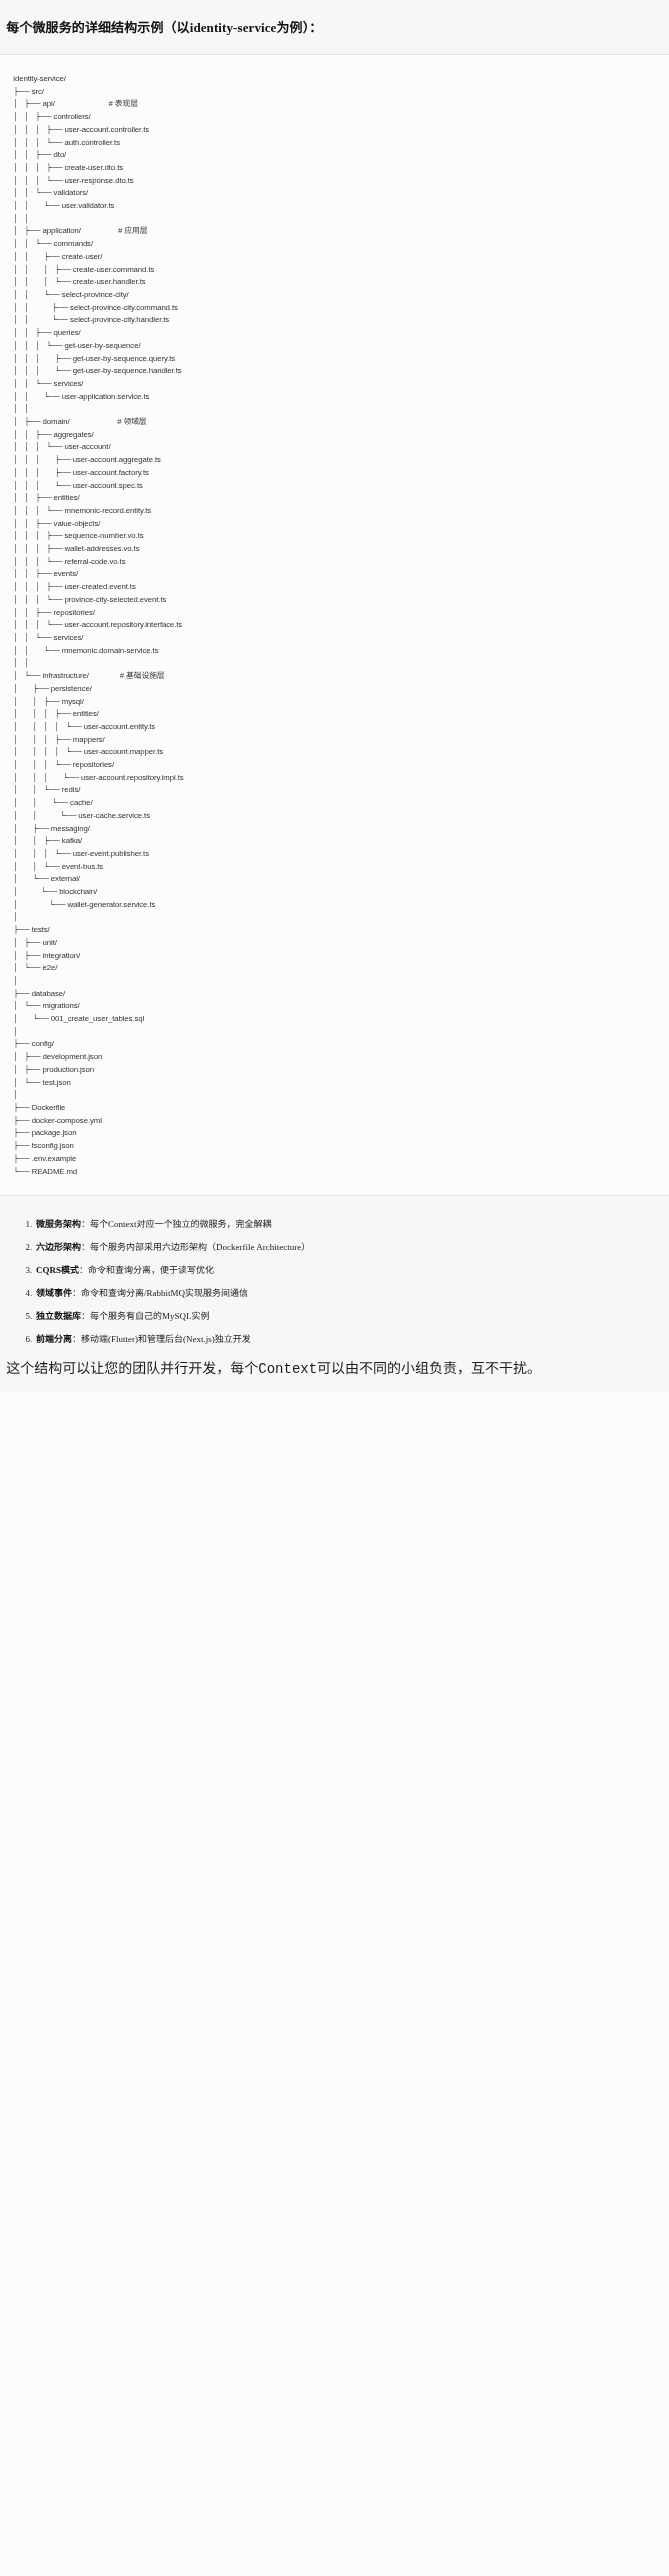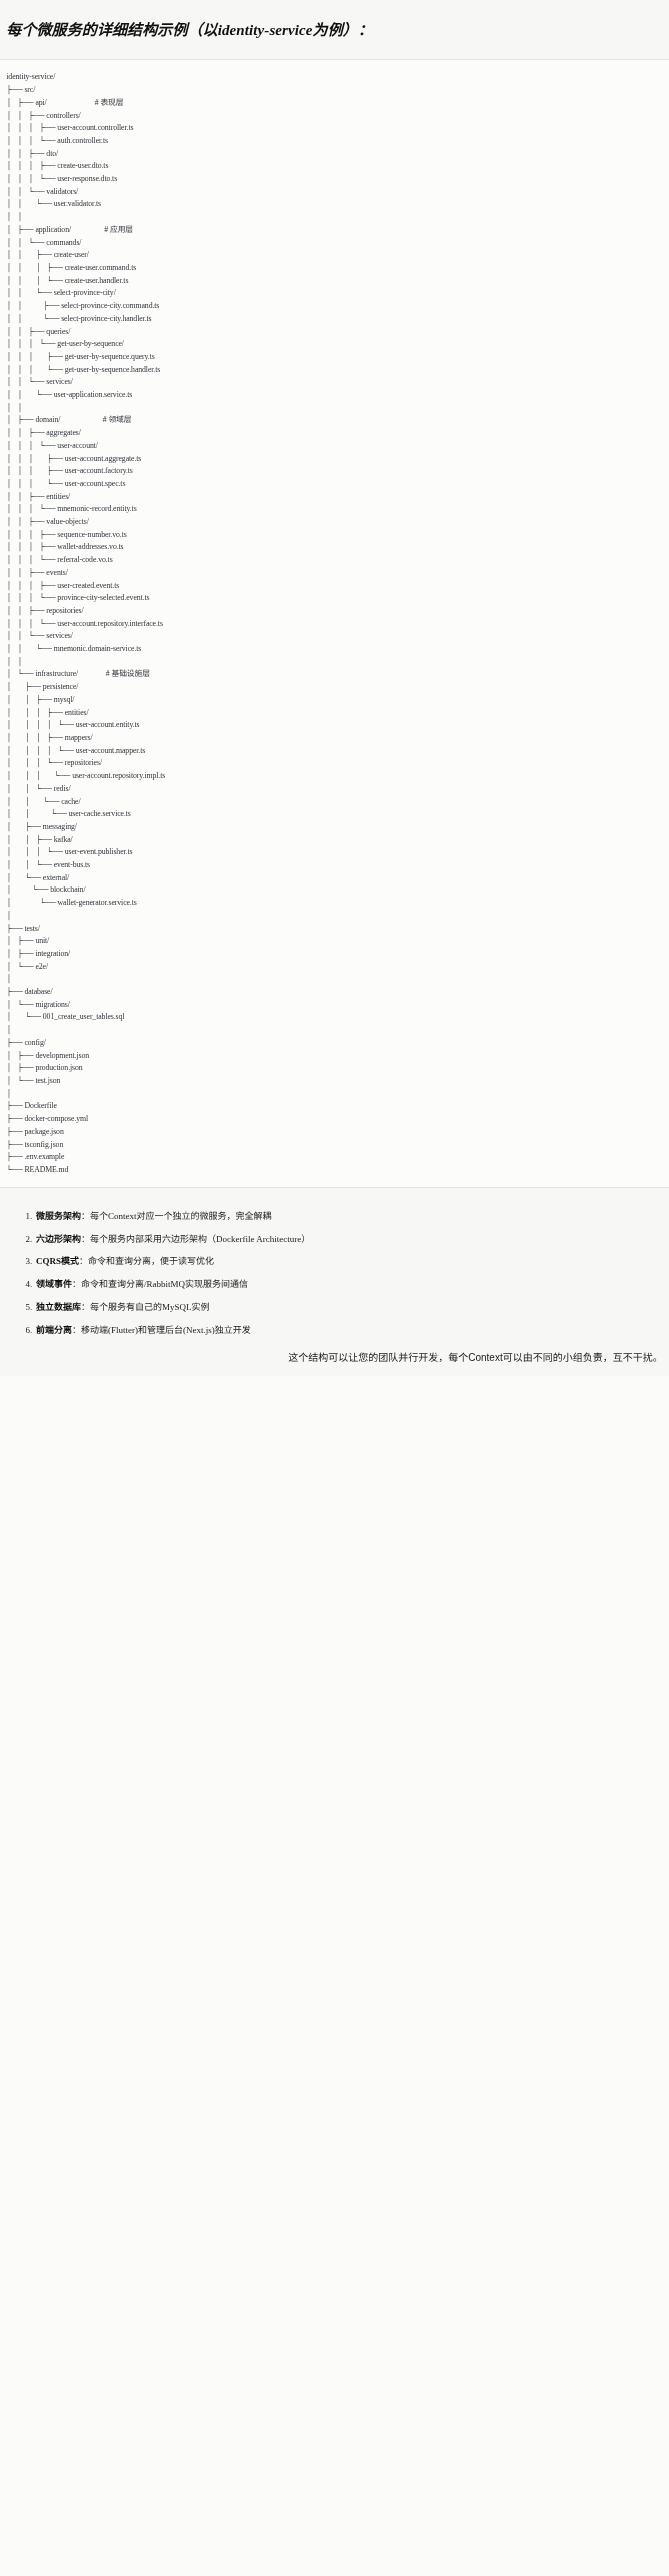--- a/index.html
+++ b/index.html
@@ -22,41 +22,40 @@
 
   
   .heading-block {
     background: #f7f7f5;
     padding: 10px 6.3px 8.8px 6.3px;
     border-bottom: 0.6px solid #e3e3e0;
   }
   .heading-title {
     font-family: "Liberation Serif", "DejaVu Serif", serif;
     font-weight: bold;
-    font-size: 15px;
+    font-size: 13px;
     line-height: 1.35;
     color: #111111;
     letter-spacing: 0.1px;
-    font-style: italic;
   }
 
   
   .tree-block {
     background: #fcfcfb;
     padding: 11.3px 6.3px 10px 6.3px;
     border-bottom: 0.6px solid #e3e3e0;
   }
   .tree {
-    font-family: Liberation Serif, serif;
+    font-family: Liberation Sans, sans-serif;
     font-size: 7.8px;
     line-height: 12.7px;
     color: #30343a;
     white-space: pre;
     letter-spacing: -0.1px;
-    margin: 0;
+    margin: 7px;
   }
 
   
   .notes-block {
     background: #f7f7f5;
     padding: 10px 6.3px 11.3px 6.3px;
   }
   .notes-heading {
     font-family: "Liberation Serif", "DejaVu Serif", serif;
     font-weight: bold;
@@ -80,26 +79,25 @@
   }
   ol.notes-list li:last-child { margin-bottom: 0; }
   .note-term {
     font-weight: bold;
     color: #111111;
   }
   .note-sep { color: #1b1b1b; }
   .note-desc { color: #1b1b1b; }
 
   .closing {
-    font-family: Liberation Sans, sans-serif;
-    font-size: 10px;
+    font-family: Liberation Mono, monospace;
+    font-size: 14px;
     line-height: 1.5;
     color: #1b1b1b;
     margin: 12.5px 0 0 0;
-    text-align: right;
   }
 </style>
 </head>
 <body>
 
 <div class="page">
 
   <section class="heading-block">
     <h1 class="heading-title">每个微服务的详细结构示例（以identity-service为例）：</h1>
   </section>

